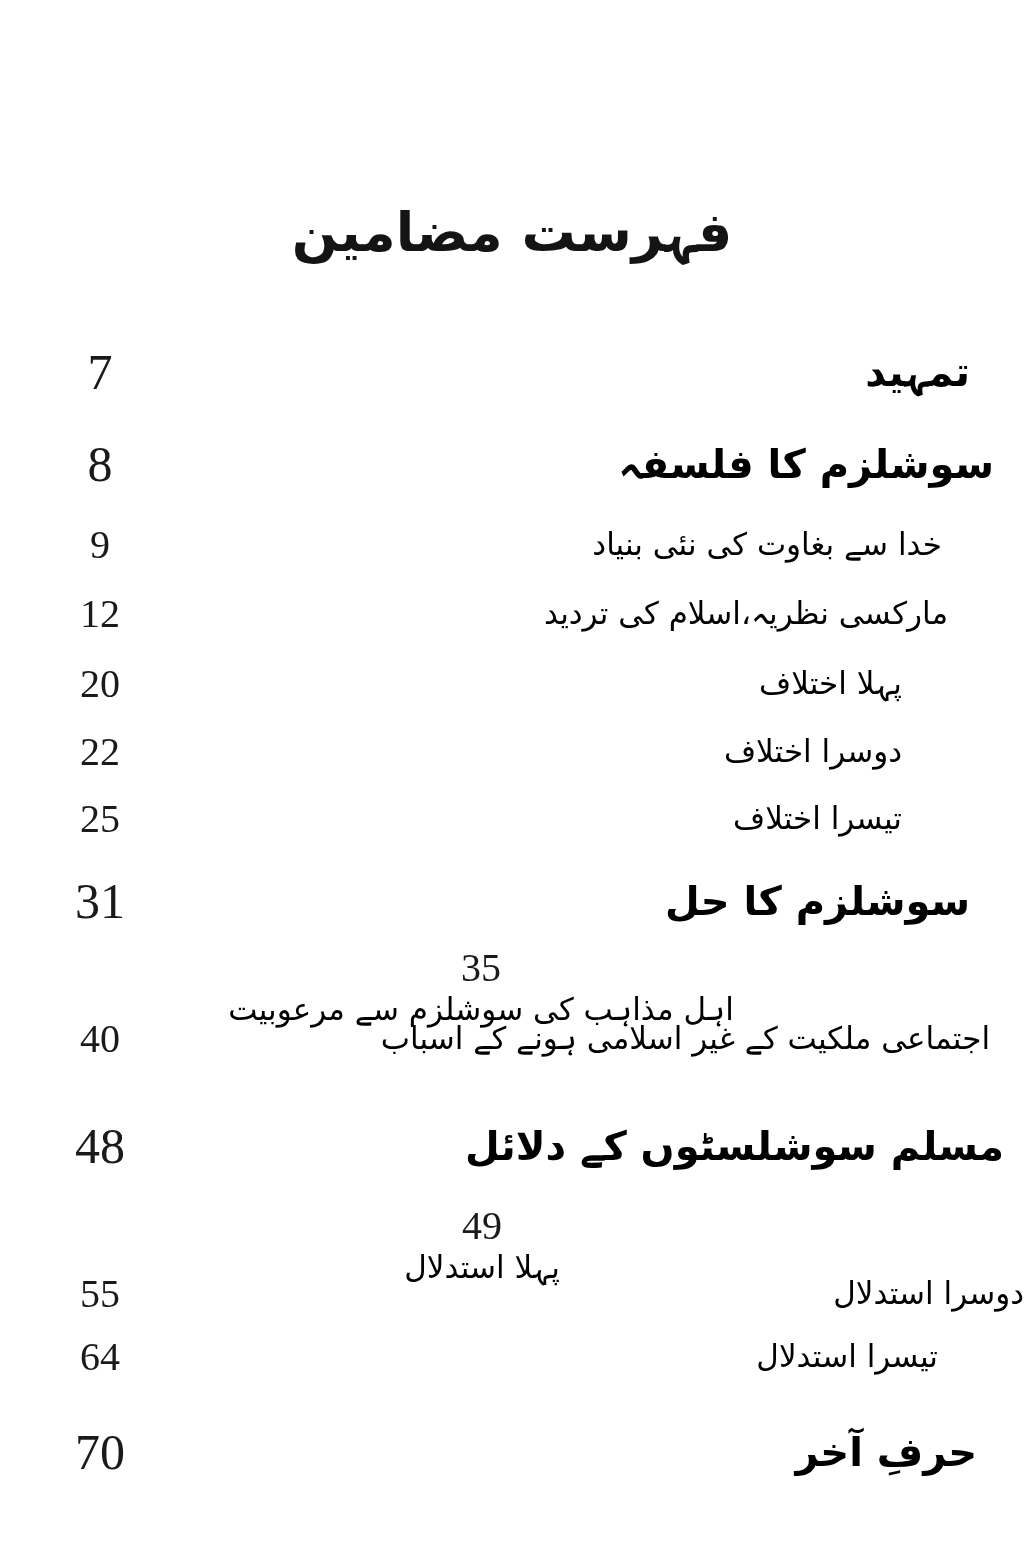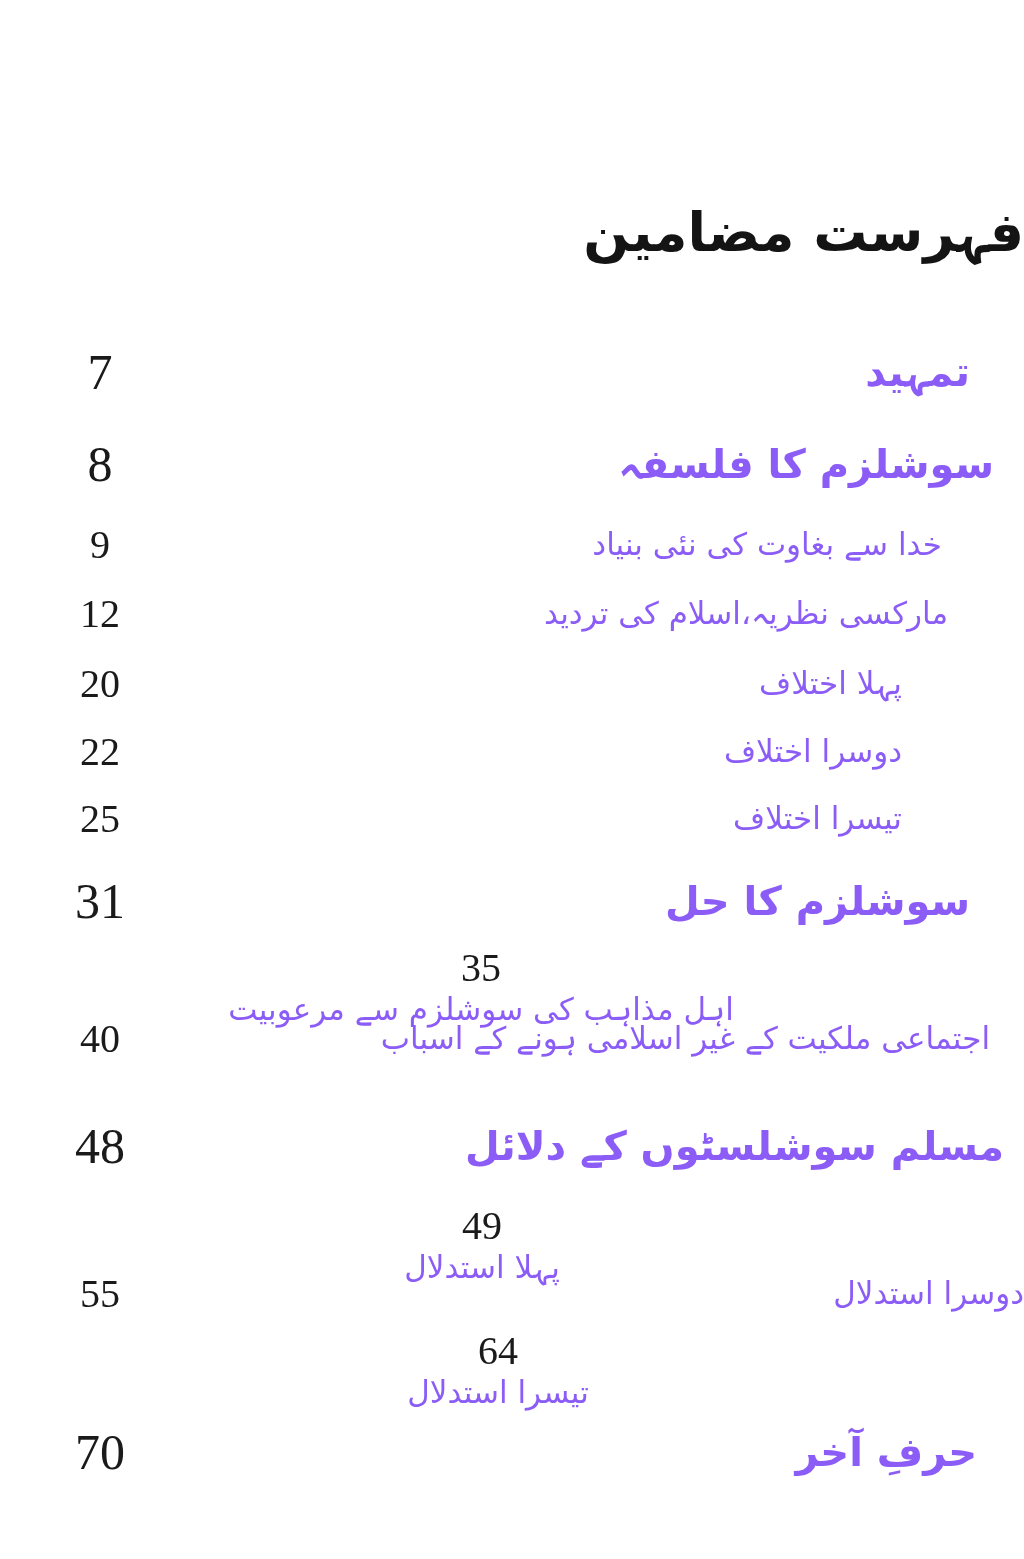--- a/index.html
+++ b/index.html
@@ -18,21 +18,21 @@
     overflow: hidden;
   }
   .title {
     position: absolute;
     left: 0;
     top: 168px;
     width: 100%;
     height: 130px;
     line-height: 130px;
     margin: 0;
-    text-align: right;
+    text-align: center;
     direction: rtl;
     font-size: 54px;
     font-weight: 700;
     color: #141414;
   }
   .row {
     position: absolute;
     left: 0;
     width: 100%;
     box-sizing: border-box;
@@ -45,21 +45,21 @@
     flex: none;
     width: 84px;
     text-align: center;
     font-family: "Liberation Serif", "DejaVu Serif", serif;
     color: #1a1a1a;
   }
   .row .label {
     direction: rtl;
     unicode-bidi: embed;
     white-space: nowrap;
-    color: #8b5cf6;
+    color: #000000;
   }
   .row.heading .num { font-size: 50px; }
   .row.heading .label { font-size: 40px; font-weight: 700; }
   .row.sub .num { font-size: 40px; }
   .row.sub .label { font-size: 31px; font-weight: 400; }
 </style>
 </head>
 <body>
 
 <div class="page">
@@ -110,21 +110,21 @@
         <span class="label" dir="rtl">مسلم سوشلسٹوں کے دلائل</span>
       </div>
       <div class="row sub" style="top: 1202px; height: 58px; padding-right: 118px; flex-direction: column;">
         <span class="num">49</span>
         <span class="label" dir="rtl">پہلا استدلال</span>
       </div>
       <div class="row sub" style="top: 1264px; height: 58px; ">
         <span class="num">55</span>
         <span class="label" dir="rtl">دوسرا استدلال</span>
       </div>
-      <div class="row sub" style="top: 1327px; height: 58px; padding-right: 86px; flex-direction: column;">
+      <div class="row sub" style="top: 1327px; height: 58px; padding-right: 86px;">
         <span class="num">64</span>
         <span class="label" dir="rtl">تیسرا استدلال</span>
       </div>
       <div class="row heading" style="top: 1412px; height: 80px; padding-right: 47px;">
         <span class="num">70</span>
         <span class="label" dir="rtl">حرفِ آخر</span>
       </div>
     </div>
 </div>
 

